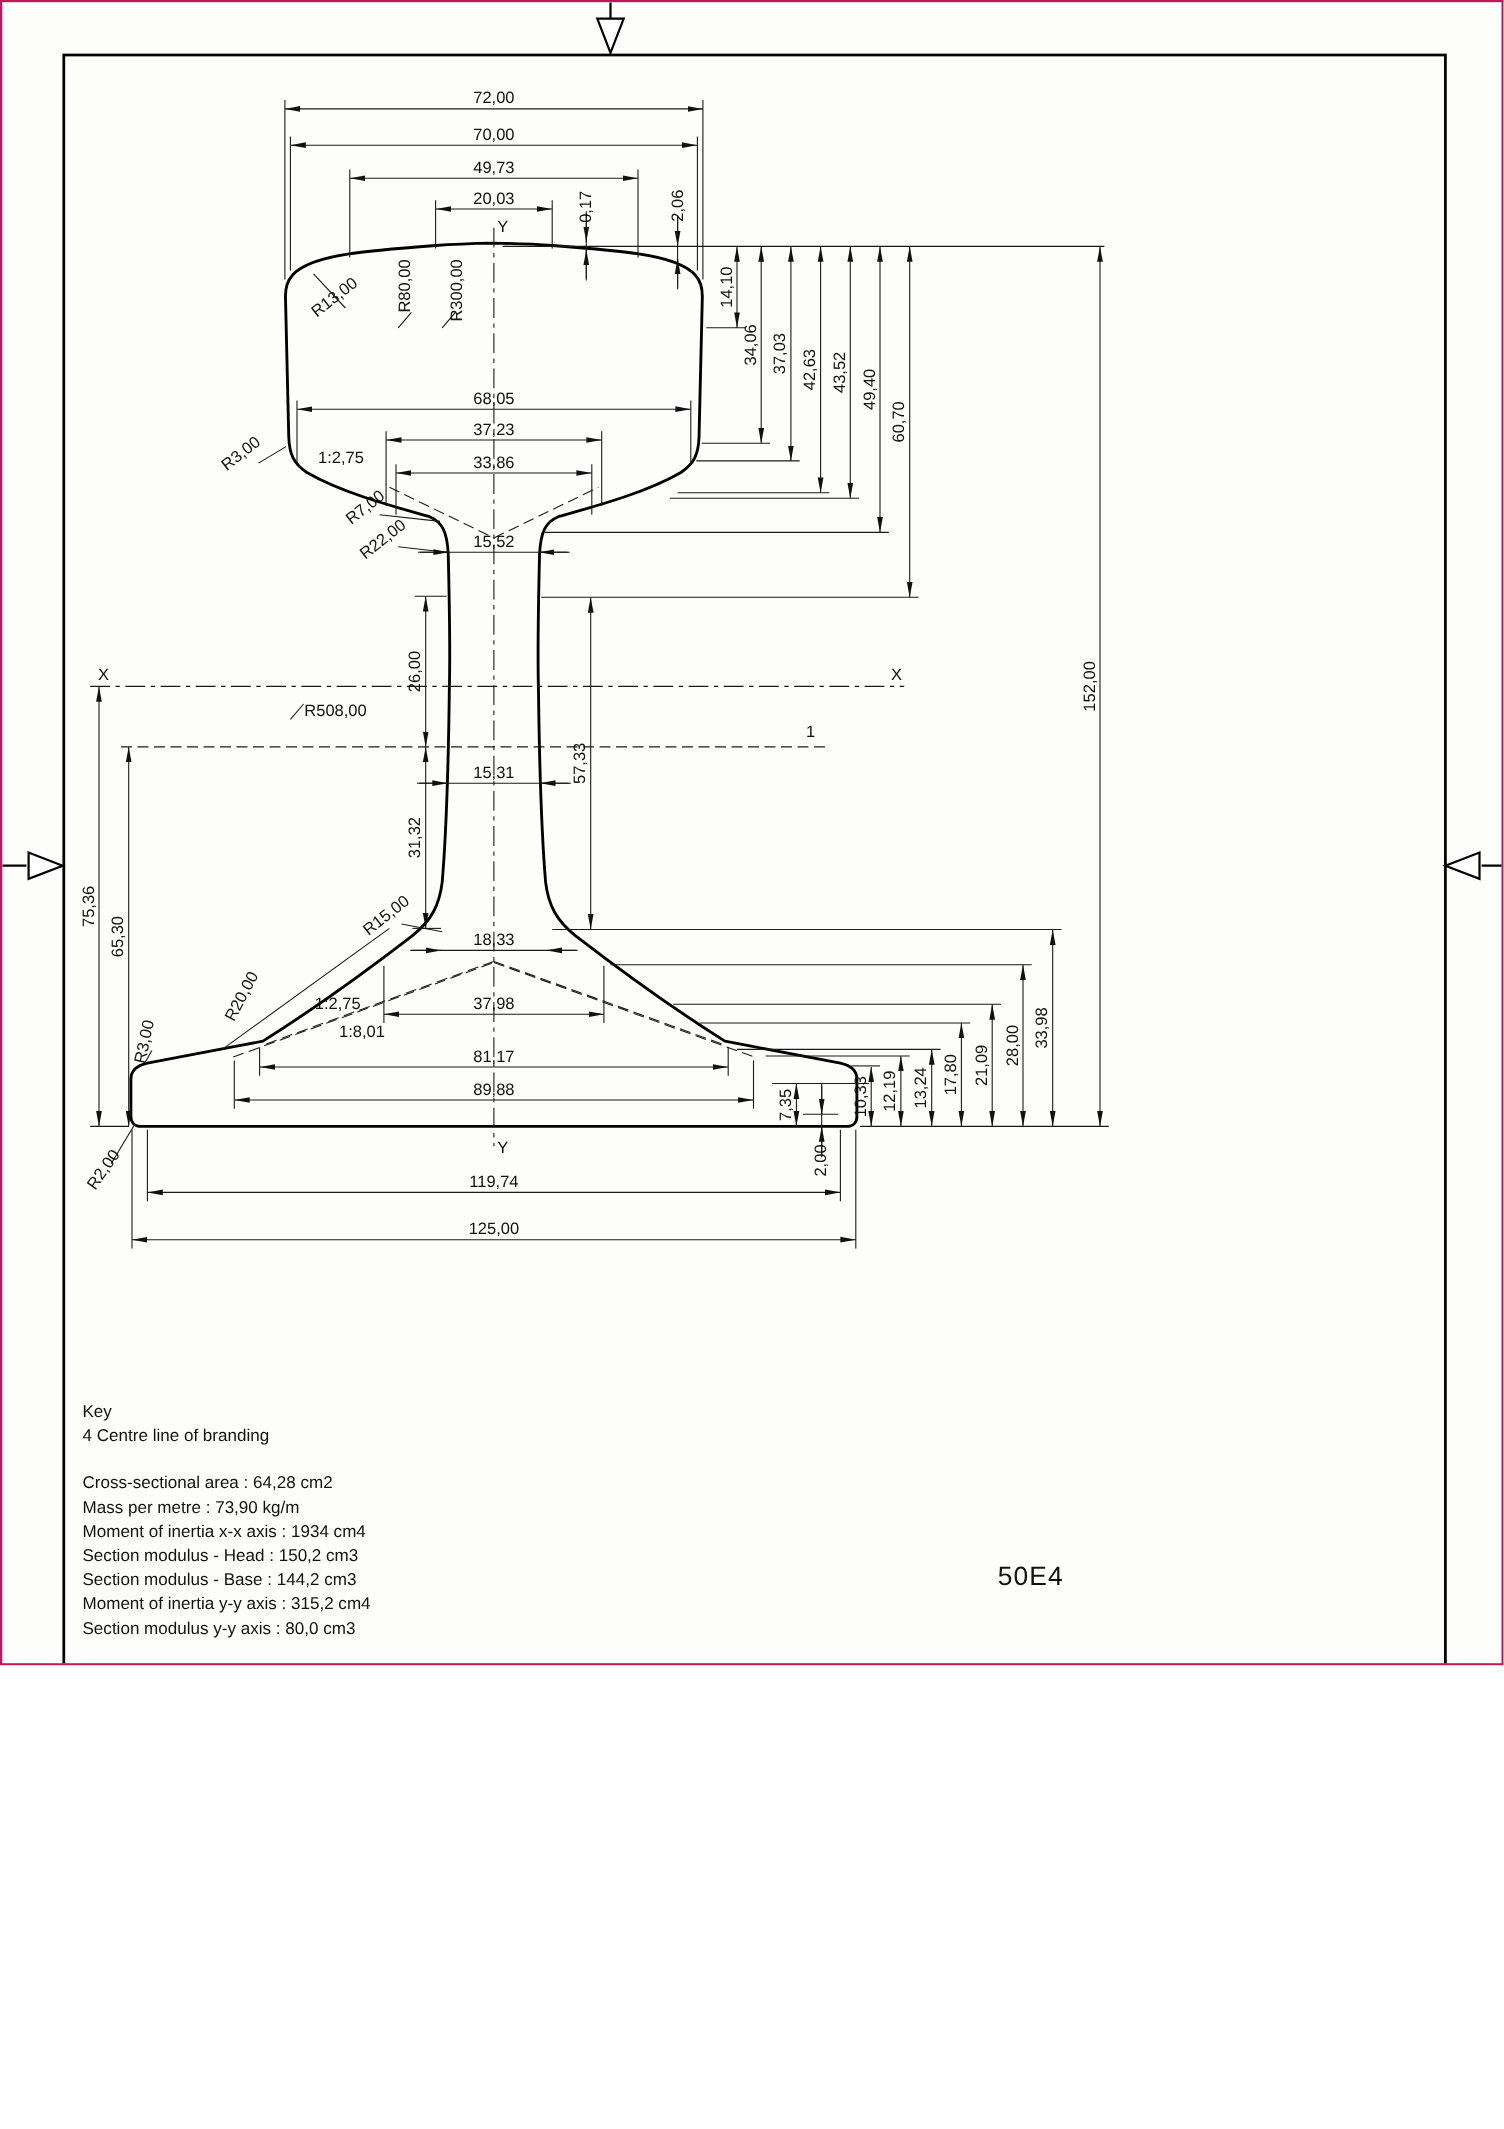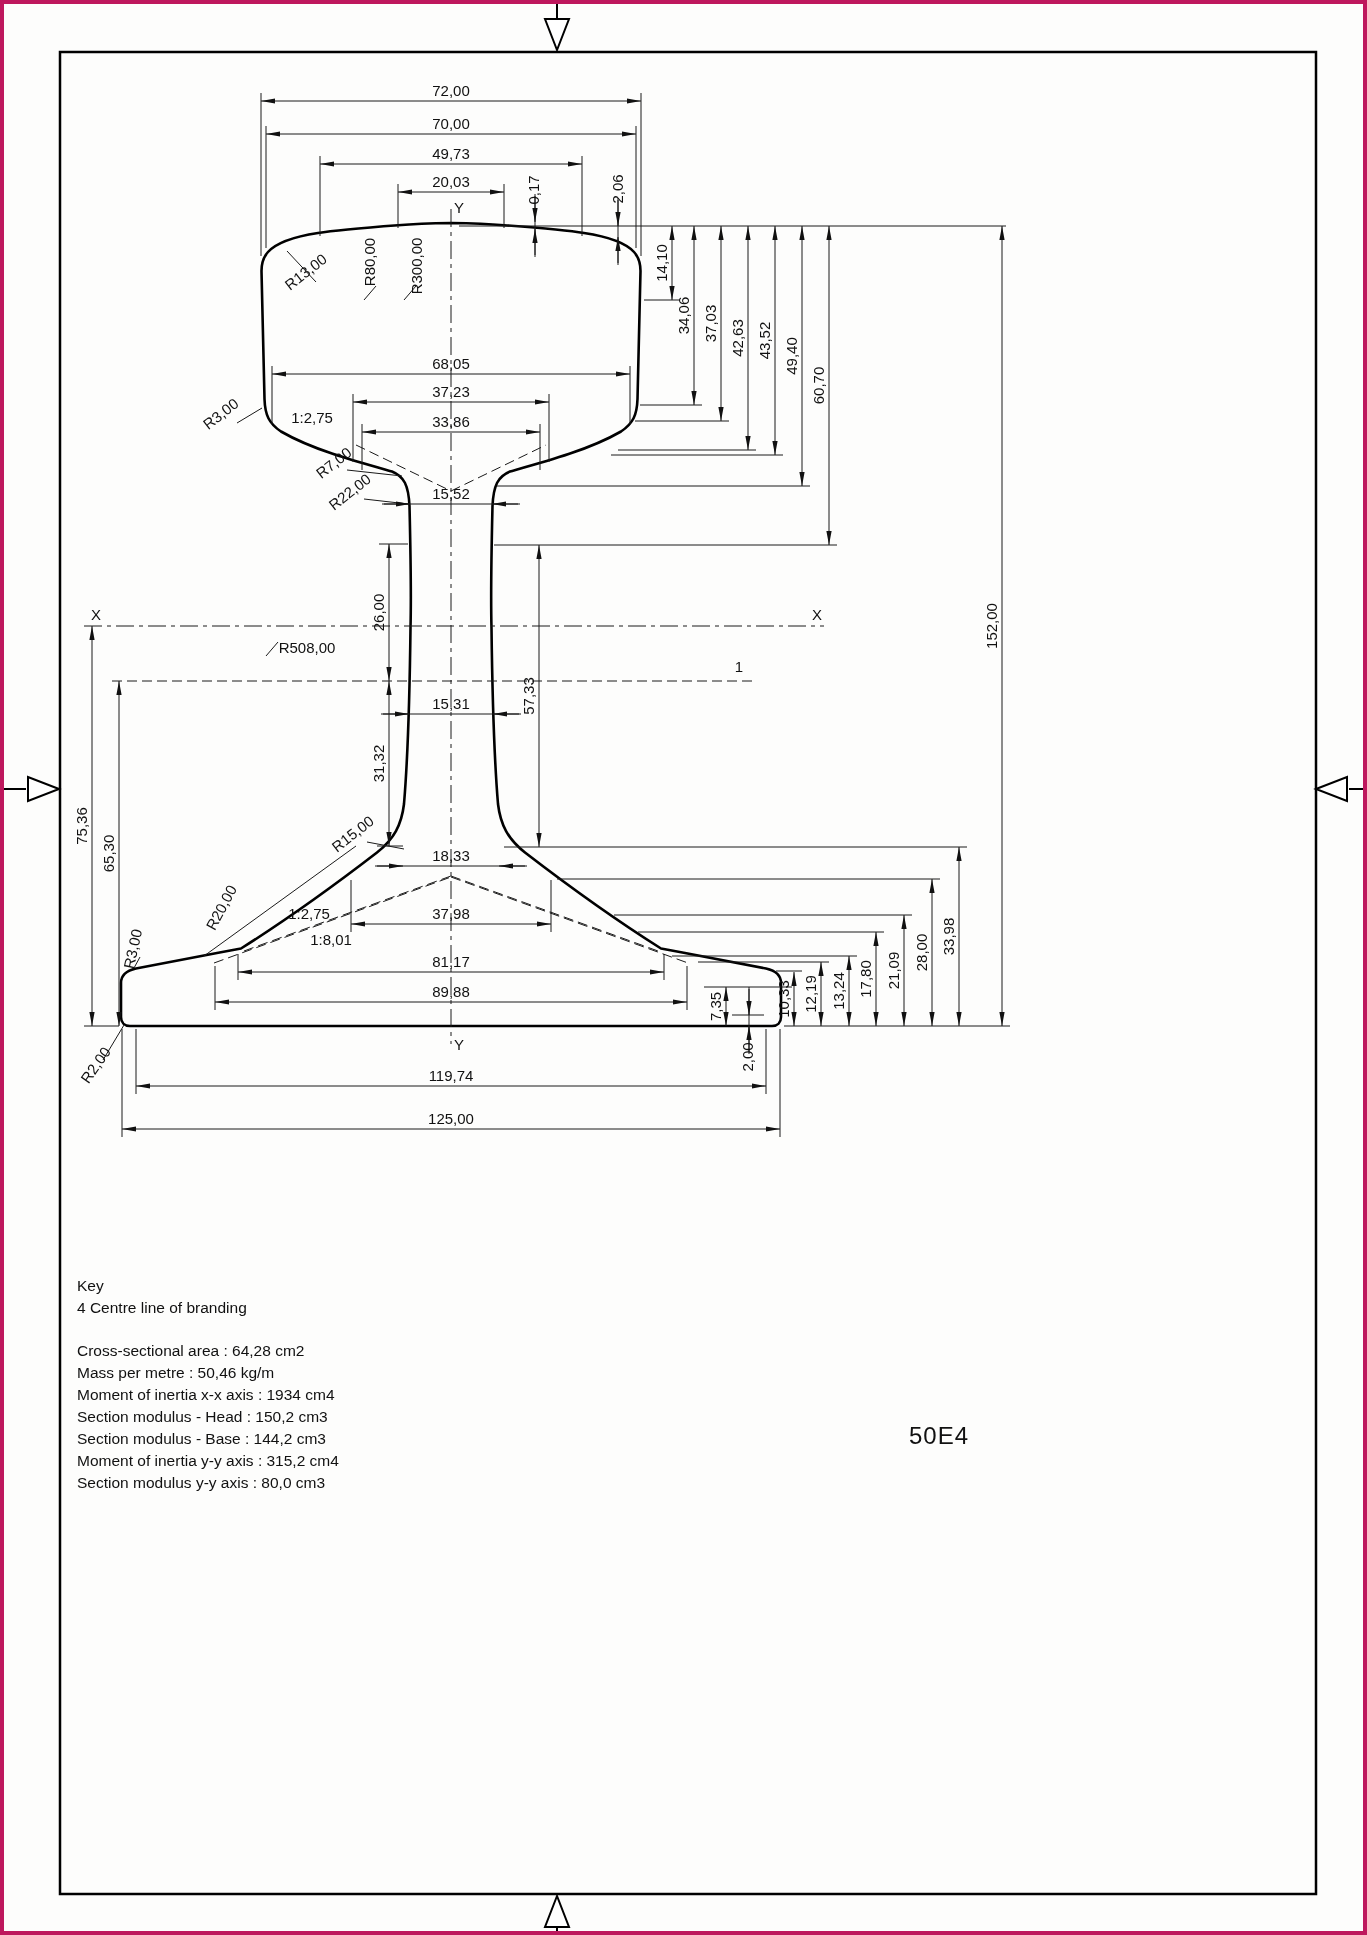--- a/index.html
+++ b/index.html
@@ -1,16 +1,16 @@
 <!DOCTYPE html>
 <html><head>
 <meta charset="utf-8">
 <style>
   html,body{margin:0;padding:0;background:#ffffff;}
-  .sheet{position:relative;width:1367px;height:1935px;background:#fdfdfc;border:4px solid #be185d;box-sizing:border-box;overflow:hidden;
+  .sheet{position:relative;width:1367px;height:1514px;background:#fdfdfc;border:2px solid #be185d;box-sizing:border-box;overflow:hidden;
          font-family:"Liberation Sans",sans-serif;color:#111;}
   svg{position:absolute;left:0;top:0;}
   .ln{fill:none;stroke:#1a1a1a;}
   .thin{stroke-width:1;}
   .dim{stroke-width:1;}
   .dash{stroke-width:1;stroke-dasharray:10 5;}
   .dashdot{stroke-width:1;stroke-dasharray:18 5 4 5;}
   .profile{fill:none;stroke:#000;stroke-width:2.6;stroke-linejoin:round;}
   .frame{fill:none;stroke:#000;stroke-width:2.5;}
   .mark{fill:#fff;stroke:#000;stroke-width:2;}
@@ -263,21 +263,21 @@
       <text class="dimtxt" text-anchor="middle" transform="translate(96,1064) rotate(-55)">R2,00</text>
     </svg>
 
   <div class="textblock" style="top:1271px">
     <div>Key</div>
     <div>4 Centre line of branding</div>
   </div>
 
   <div class="textblock" style="top:1336px">
     <div>Cross-sectional area : 64,28 cm2</div>
-    <div>Mass per metre : 50,46 kg/m</div>
+    <div>Mass per metre : 73,90 kg/m</div>
     <div>Moment of inertia x-x axis : 1934 cm4</div>
     <div>Section modulus - Head : 150,2 cm3</div>
     <div>Section modulus - Base : 144,2 cm3</div>
     <div>Moment of inertia y-y axis : 315,2 cm4</div>
     <div>Section modulus y-y axis : 80,0 cm3</div>
   </div>
 
   <div class="titleblock">50E4</div>
 
 </div>

